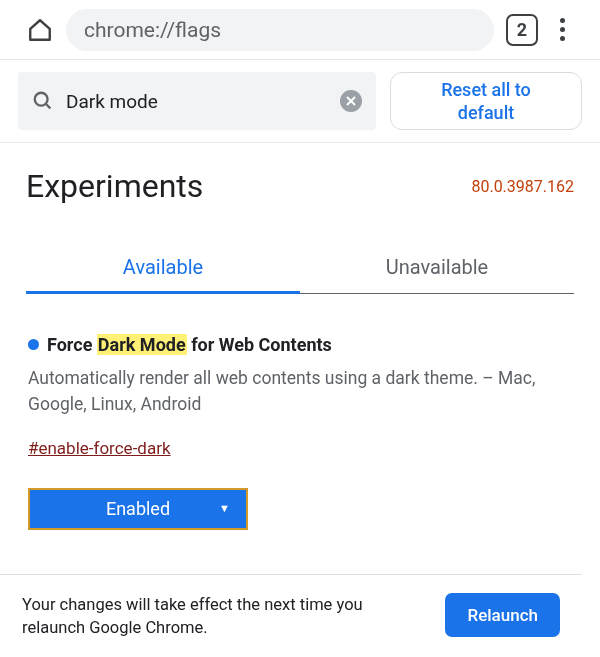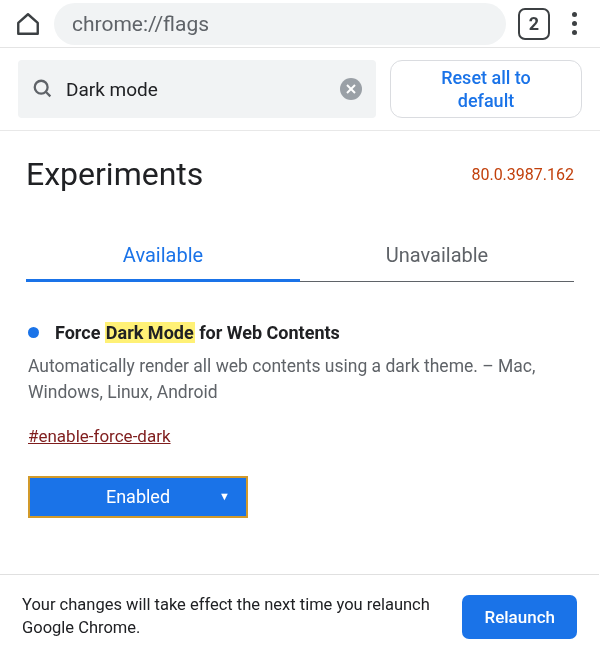--- a/index.html
+++ b/index.html
@@ -12,24 +12,24 @@
       width: 600px;
       height: 657px;
       background: #fff;
       position: relative;
       overflow: hidden;
     }
     
     .browser-bar {
       display: flex;
       align-items: center;
-      padding: 8px 14px;
+      padding: 8px 26px;
       gap: 12px;
       border-bottom: 1px solid #e4e4e4;
-      height: 48px;
+      height: 60px;
     }
     .home-icon {
       width: 28px;
       height: 28px;
       display: flex;
       align-items: center;
       justify-content: center;
       color: #3c4043;
     }
     .url-pill {
@@ -160,21 +160,21 @@
       border-bottom: 3px solid #1a73e8;
       font-weight: 400;
     }
     
     .flag-block {
       padding: 40px 28px 0 28px;
     }
     .flag-title-row {
       display: flex;
       align-items: center;
-      gap: 16px;
+      gap: 8px;
       font-size: 18px;
       font-weight: 700;
       color: #202124;
     }
     .blue-dot {
       width: 11px;
       height: 11px;
       background: #1a73e8;
       border-radius: 50%;
     }
@@ -210,24 +210,24 @@
     .flag-select .caret {
       position: absolute;
       right: 16px;
       font-size: 11px;
     }
     
     .relaunch-bar {
       position: absolute;
       bottom: 0;
       left: 0;
-      right: 1px;
+      right: 18px;
       border-top: 1px solid #e0e0e0;
       display: flex;
-      align-items: flex-end;
+      align-items: flex-start;
       padding: 18px 22px;
       gap: 18px;
       background: #fff;
     }
     .relaunch-text {
       flex: 1;
       font-size: 16.5px;
       color: #202124;
       line-height: 1.4;
     }
@@ -296,21 +296,21 @@
   </div>
 </div>
 
 <div class="flag-block">
   <div class="flag-title-row">
     <span class="blue-dot"></span>
     <span>
       <span>Force </span><span class="highlight">Dark Mode</span><span> for Web Contents</span>
     </span>
   </div>
-  <div class="flag-desc">Automatically render all web contents using a dark theme. – Mac, Windows, Linux, Android</div>
+  <div class="flag-desc">Automatically render all web contents using a dark theme. – Mac, Google, Linux, Android</div>
   <div class="flag-hash">#enable-force-dark</div>
   <div class="flag-select">
     <span>Enabled</span>
     <span class="caret">▼</span>
   </div>
 </div>
 
 <div class="relaunch-bar">
   <div class="relaunch-text">Your changes will take effect the next time you relaunch Google Chrome.</div>
   <button class="relaunch-btn">

